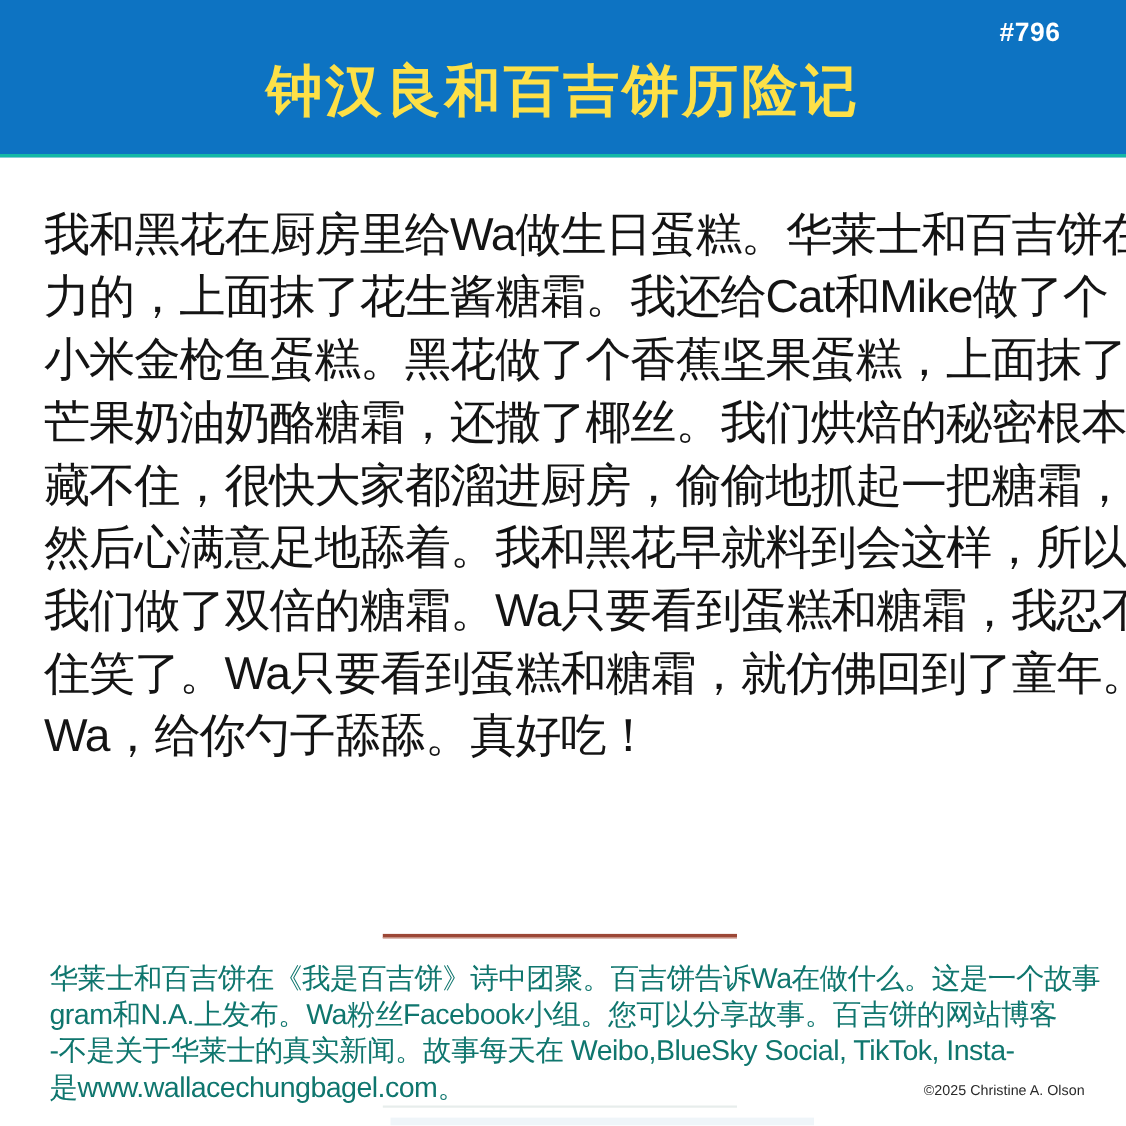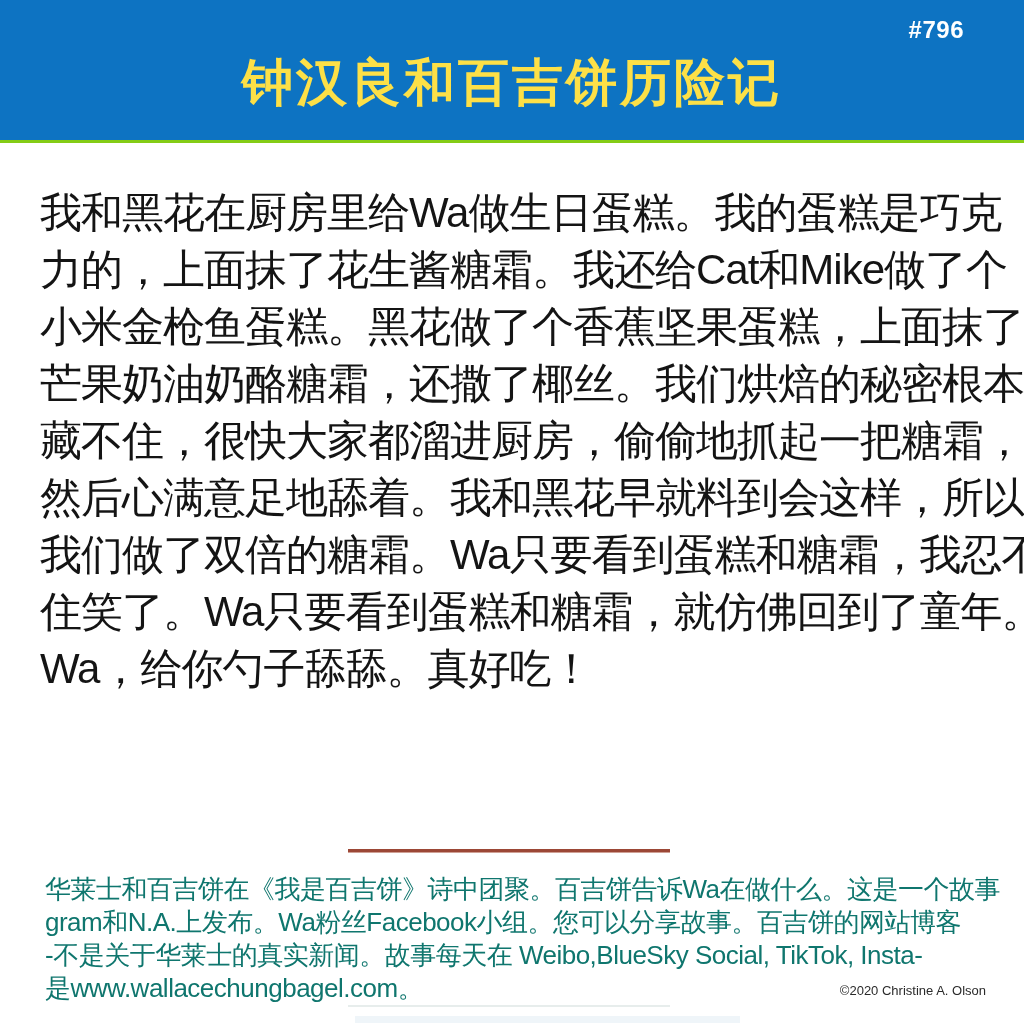--- a/index.html
+++ b/index.html
@@ -15,21 +15,21 @@
     background: #ffffff;
     overflow: hidden;
   }
   
   .header {
     position: absolute;
     top: 0; left: 0;
     width: 1024px;
     height: 143px;
     background: #0d73c2;
-    border-bottom: 3px solid #84cc16;
+    border-bottom: 3px solid #14b8a6;
     box-sizing: border-box;
   }
   .badge {
     position: absolute;
     top: 16px;
     right: 60px;
     font-size: 24px;
     font-weight: bold;
     color: #ffffff;
     letter-spacing: 0.5px;
@@ -113,38 +113,38 @@
 <body>
 
 <div class="page">
 
   <div class="header">
     <span class="badge">#796</span>
     <h1 class="title">钟汉良和百吉饼历险记</h1>
   </div>
 
   <div class="story">
-    <div class="story-line">我和黑花在厨房里给Wa做生日蛋糕。我的蛋糕是巧克</div>
+    <div class="story-line">我和黑花在厨房里给Wa做生日蛋糕。华莱士和百吉饼在</div>
     <div class="story-line">力的，上面抹了花生酱糖霜。我还给Cat和Mike做了个</div>
     <div class="story-line">小米金枪鱼蛋糕。黑花做了个香蕉坚果蛋糕，上面抹了</div>
     <div class="story-line">芒果奶油奶酪糖霜，还撒了椰丝。我们烘焙的秘密根本</div>
     <div class="story-line">藏不住，很快大家都溜进厨房，偷偷地抓起一把糖霜，</div>
     <div class="story-line">然后心满意足地舔着。我和黑花早就料到会这样，所以</div>
     <div class="story-line">我们做了双倍的糖霜。Wa只要看到蛋糕和糖霜，我忍不</div>
     <div class="story-line">住笑了。Wa只要看到蛋糕和糖霜，就仿佛回到了童年。</div>
     <div class="story-line">Wa，给你勺子舔舔。真好吃！</div>
   </div>
 
   <div class="red-divider"></div>
 
   <div class="footer">
     <div class="footer-line">华莱士和百吉饼在《我是百吉饼》诗中团聚。百吉饼告诉Wa在做什么。这是一个故事</div>
     <div class="footer-line">gram和N.A.上发布。Wa粉丝Facebook小组。您可以分享故事。百吉饼的网站博客</div>
     <div class="footer-line">-不是关于华莱士的真实新闻。故事每天在 Weibo,BlueSky Social, TikTok, Insta-</div>
     <div class="footer-line">是www.wallacechungbagel.com。</div>
   </div>
 
-  <div class="copyright">©2020 Christine A. Olson</div>
+  <div class="copyright">©2025 Christine A. Olson</div>
 
   <div class="bottom-rule-upper"></div>
   <div class="bottom-rule-lower"></div>
 
 </div>
 
 </body></html>

